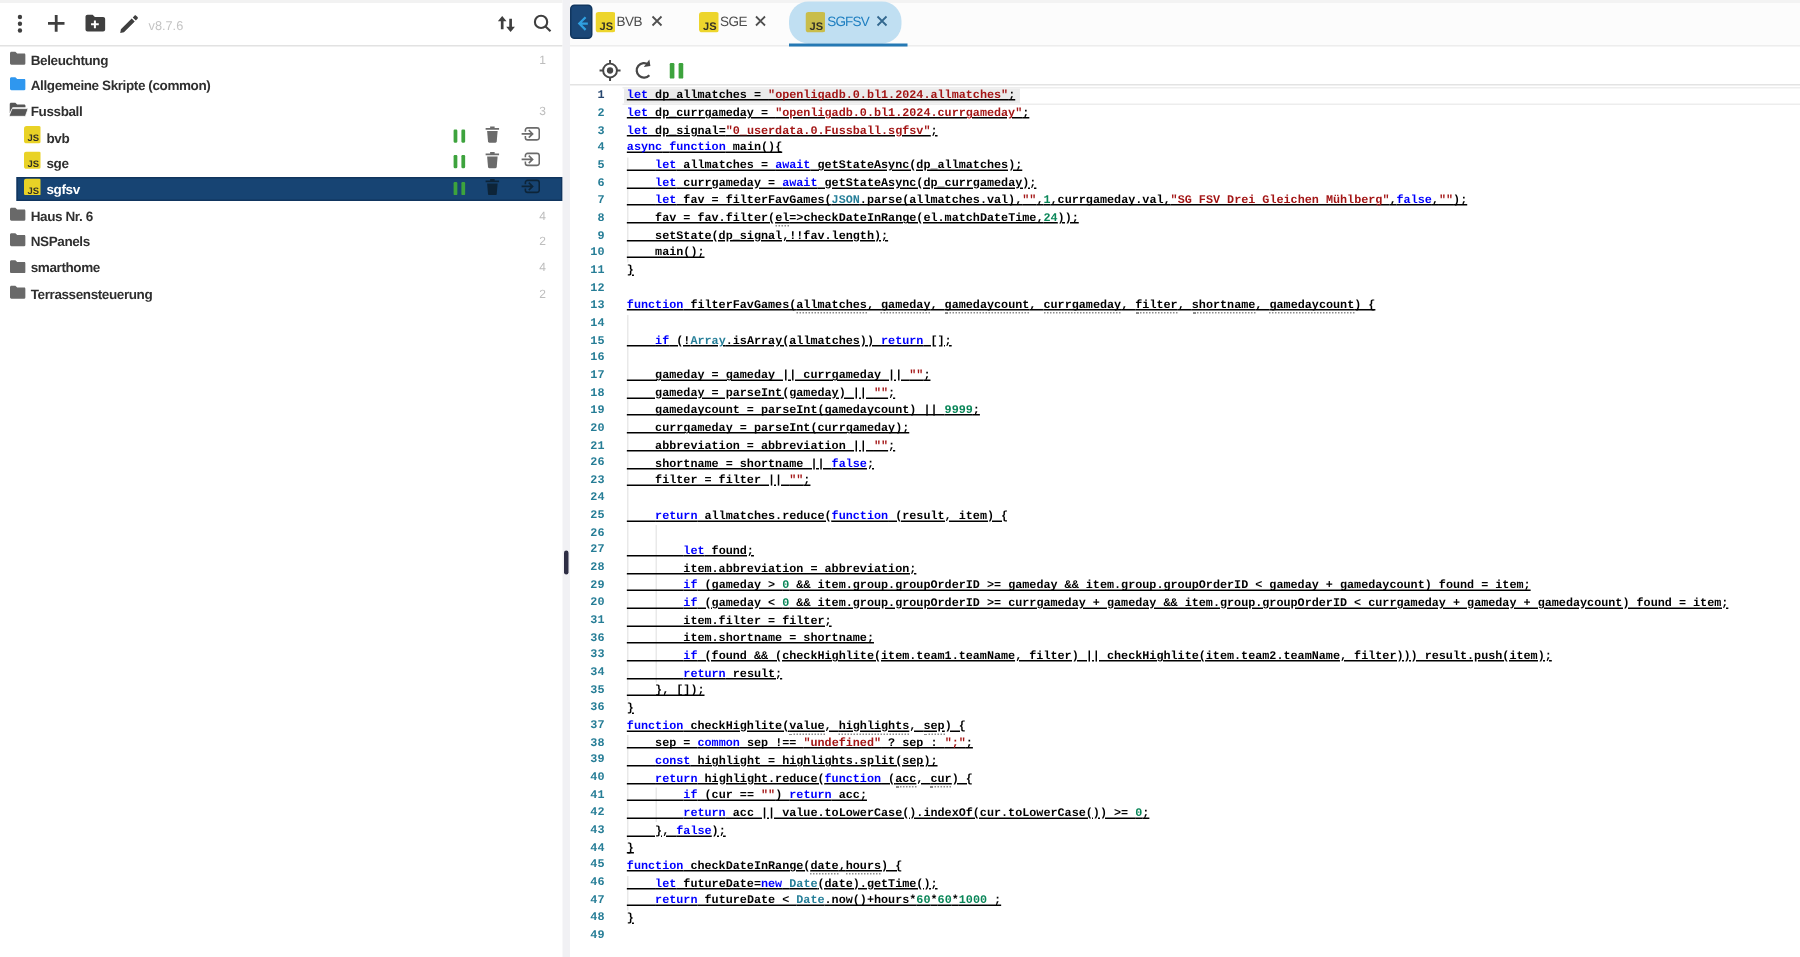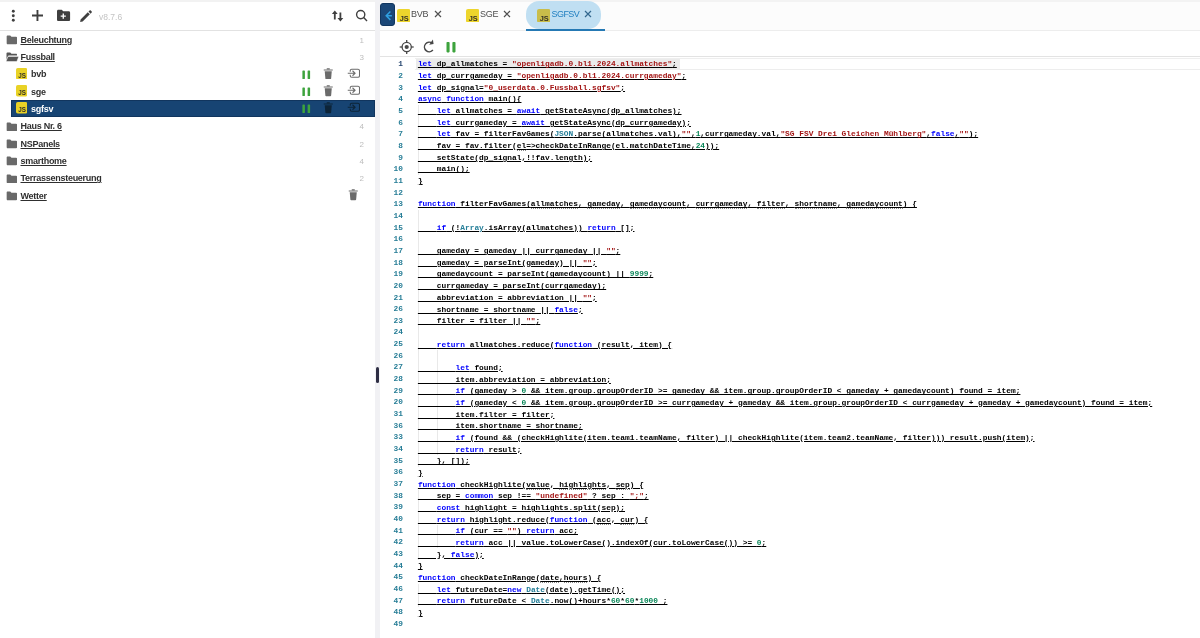--- a/index.html
+++ b/index.html
@@ -7,21 +7,21 @@
 .app { position:absolute; left:0; top:0; width:1200px; height:638px; }
 
 
 .left { position:absolute; left:0; top:0; width:375px; height:638px; background:#fff; }
 .ltoolbar { position:absolute; left:0; top:0; width:375px; height:31px; background:#fff;
   border-top:2px solid #f2f2f2; border-bottom:1px solid #e2e2e2; }
 .ver { position:absolute; left:99px; top:10px; font-size:8.5px; color:#c4c4c4; }
 .tree { position:absolute; left:0; top:31px; width:375px; }
 .trow { position:relative; height:17.33px; }
 .trow .lbl { position:absolute; left:20.5px; top:50%; transform:translateY(-50%);
-  font-size:9px; font-weight:bold; color:#2f2f2f; white-space:nowrap; letter-spacing:-0.27px;text-decoration:underline;}
+  font-size:9px; font-weight:bold; color:#2f2f2f; white-space:nowrap; letter-spacing:-0.27px;}
 .trow .lbl2 { position:absolute; left:31px; top:50%; transform:translateY(-50%);
   font-size:9px; font-weight:bold; color:#2f2f2f; white-space:nowrap; letter-spacing:-0.27px;}
 .trow .cnt { position:absolute; right:11px; top:50%; transform:translateY(-50%);
   font-size:8px; color:#bdbdbd; }
 .trow.sel .selbg { position:absolute; left:10.5px; right:0; top:0; bottom:0.5px; background:#174473; border:1px solid #11355e; }
 .trow.sel .lbl2 { color:#fff; font-weight:bold; }
 .ticon { position:absolute; left:5.5px; top:50%; transform:translateY(-50%); }
 .jicon { position:absolute; left:15.5px; top:50%; transform:translateY(-50%); }
 .ric { position:absolute; top:50%; transform:translateY(-50%); }
 .splitter { position:absolute; left:375px; top:0; width:5px; height:638px; background:#f1f1f4; }
@@ -84,20 +84,26 @@
   </div>
   <div class="tree">
 <div class="trow">
           <span class="ticon"><svg width="11.8" height="9.6" viewBox="0 0 13 11">
               <path d="M0.5 1.6 c0-.6.5-1.1 1.1-1.1 h3 l1.4 1.4 h5.4 c.6 0 1.1.5 1.1 1.1 v6.4 c0 .6-.5 1.1-1.1 1.1 h-9.8 c-.6 0-1.1-.5-1.1-1.1 z" fill="#696969"></path>
             </svg></span>
           <span class="lbl">Beleuchtung</span>
           <span class="cnt">1</span>
         </div>
 <div class="trow">
+          <span class="ticon"><svg width="11.8" height="9.6" viewBox="0 0 13 11">
+              <path d="M0.5 1.6 c0-.6.5-1.1 1.1-1.1 h3 l1.4 1.4 h5.4 c.6 0 1.1.5 1.1 1.1 v6.4 c0 .6-.5 1.1-1.1 1.1 h-9.8 c-.6 0-1.1-.5-1.1-1.1 z" fill="#2f97ef"></path>
+            </svg></span>
+          <span class="lbl">Allgemeine Skripte (common)</span>
+        </div>
+<div class="trow">
           <span class="ticon"><svg width="13" height="10" viewBox="0 0 14 11">
               <path d="M0.4 1.5 c0-.55.45-1 1-1 h3.1 l1.35 1.35 h5.1 c.55 0 1 .45 1 1 v1.05 h-8.9 c-.5 0-.95.3-1.1.8 L0.4 8.2 z" fill="#565656"></path>
               <path d="M2.55 4.85 h10.4 c.45 0 .75.45.6.85 l-1.55 4.3 c-.1.3-.4.5-.7.5 H0.75 c-.45 0-.75-.45-.6-.85 l1.7-4.3 c.1-.3.4-.5.7-.5 z" fill="#565656" stroke="#ffffff" stroke-width="0.55"></path>
             </svg></span>
           <span class="lbl">Fussball</span>
           <span class="cnt">3</span>
         </div>
 <div class="trow">
           <span class="jicon"><svg width="11.5" height="11.5" viewBox="0 0 23 23">
               <rect x="0" y="0" width="23" height="23" rx="3.5" fill="#e9d226"></rect>
@@ -176,30 +182,20 @@
             </svg></span>
           <span class="lbl">smarthome</span>
           <span class="cnt">4</span>
         </div>
 <div class="trow">
           <span class="ticon"><svg width="11.8" height="9.6" viewBox="0 0 13 11">
               <path d="M0.5 1.6 c0-.6.5-1.1 1.1-1.1 h3 l1.4 1.4 h5.4 c.6 0 1.1.5 1.1 1.1 v6.4 c0 .6-.5 1.1-1.1 1.1 h-9.8 c-.6 0-1.1-.5-1.1-1.1 z" fill="#696969"></path>
             </svg></span>
           <span class="lbl">Terrassensteuerung</span>
           <span class="cnt">2</span>
-        </div>
-<div class="trow">
-          <span class="ticon"><svg width="11.8" height="9.6" viewBox="0 0 13 11">
-              <path d="M0.5 1.6 c0-.6.5-1.1 1.1-1.1 h3 l1.4 1.4 h5.4 c.6 0 1.1.5 1.1 1.1 v6.4 c0 .6-.5 1.1-1.1 1.1 h-9.8 c-.6 0-1.1-.5-1.1-1.1 z" fill="#696969"></path>
-            </svg></span>
-          <span class="lbl">Wetter</span>
-          <span class="ric" style="right:17px;"><svg width="10.5" height="11.5" viewBox="0 0 21 23" fill="#6b6b6b">
-              <path d="M3.5 6.5 h14 l-1.2 14.3 c-.1.9-.8 1.6-1.7 1.6 h-8.2 c-.9 0-1.6-.7-1.7-1.6 z"></path>
-              <path d="M1.5 2.8 h18 v2.2 h-18 z M7.5 0.7 h6 v2 h-6 z"></path>
-            </svg></span>
         </div>
   </div>
 </div>
 <div class="splitter">
       <div class="shandle"></div>
     </div>
 
 <div class="right">
   <div class="tabbar">
     <div class="backbtn">

